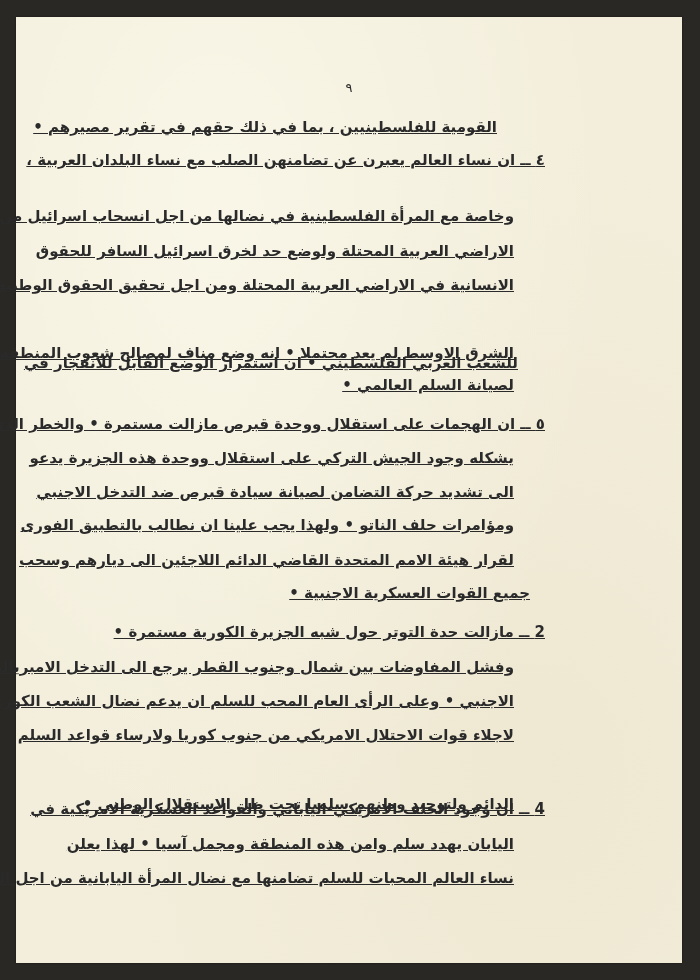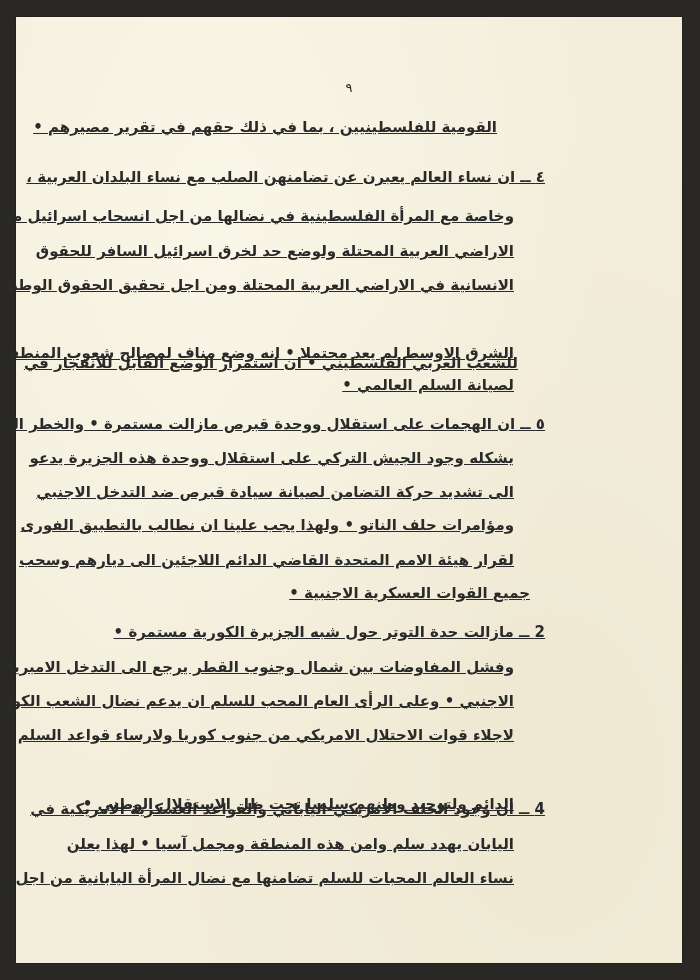--- a/index.html
+++ b/index.html
@@ -48,21 +48,21 @@
       text-decoration: underline;
     }
   </style>
 </head>
 <body>
 
 <div class="page">
   <div class="page-number">٩</div>
   <div id="lines-container">
       <div class="line" style="top: 101px; right: 185px;">القومية للفلسطينيين ، بما في ذلك حقهم في تقرير مصيرهم •</div>
-      <div class="line" style="top: 151px; right: 137px;">٤ ــ ان نساء العالم يعبرن عن تضامنهن الصلب مع نساء البلدان العربية ،</div>
+      <div class="line" style="top: 134px; right: 137px;">٤ ــ ان نساء العالم يعبرن عن تضامنهن الصلب مع نساء البلدان العربية ،</div>
       <div class="line" style="top: 190px; right: 168px;">وخاصة مع المرأة الفلسطينية في نضالها من اجل انسحاب اسرائيل من</div>
       <div class="line" style="top: 225px; right: 168px;">الاراضي العربية المحتلة ولوضع حد لخرق اسرائيل السافر للحقوق</div>
       <div class="line" style="top: 259px; right: 168px;">الانسانية في الاراضي العربية المحتلة ومن اجل تحقيق الحقوق الوطنية</div>
       <div class="line" style="top: 293px; right: 164px; margin-top: 44px;">للشعب العربي الفلسطيني • ان استمرار الوضع القابل للانفجار في</div>
       <div class="line" style="top: 327px; right: 168px;">الشرق الاوسط لم يعد محتملا • انه وضع مناف لمصالح شعوب المنطقة •</div>
       <div class="line" style="top: 359px; right: 168px;">لصيانة السلم العالمي •</div>
       <div class="line" style="top: 398px; right: 137px;">٥ ــ ان الهجمات على استقلال ووحدة قبرص مازالت مستمرة • والخطر الذى</div>
       <div class="line" style="top: 432px; right: 168px; text-align: center;">يشكله وجود الجيش التركي على استقلال ووحدة هذه الجزيرة يدعو</div>
       <div class="line" style="top: 466px; right: 168px;">الى تشديد حركة التضامن لصيانة سيادة قبرص ضد التدخل الاجنبي</div>
       <div class="line" style="top: 499px; right: 168px;">ومؤامرات حلف الناتو • ولهذا يجب علينا ان نطالب بالتطبيق الفورى</div>

